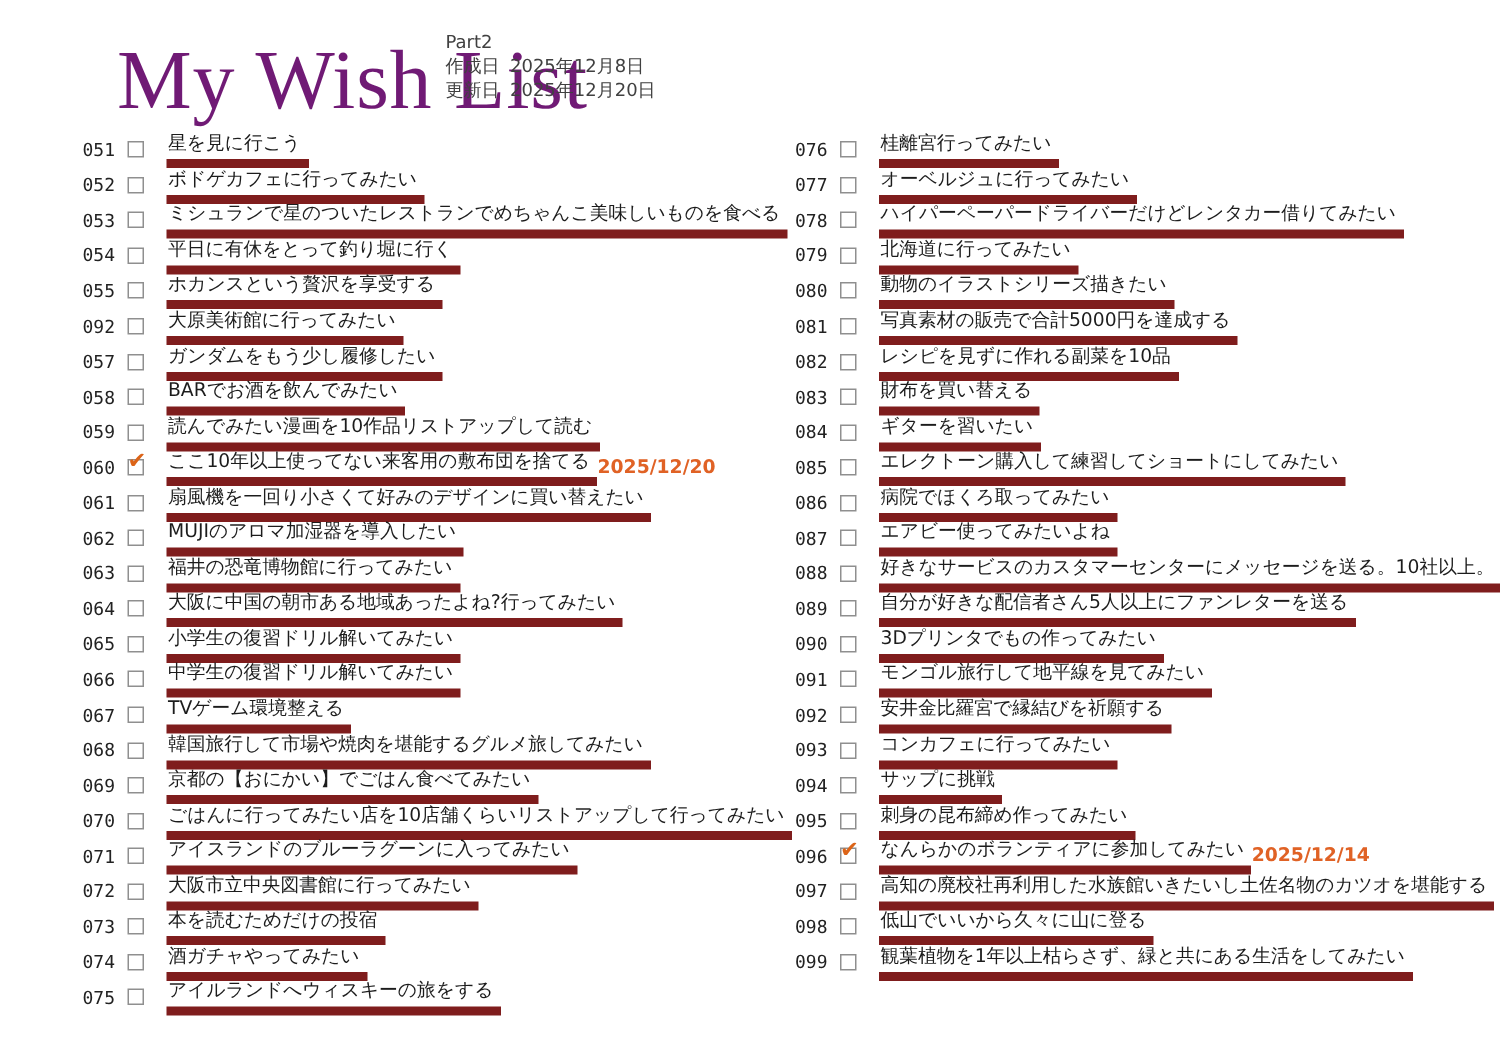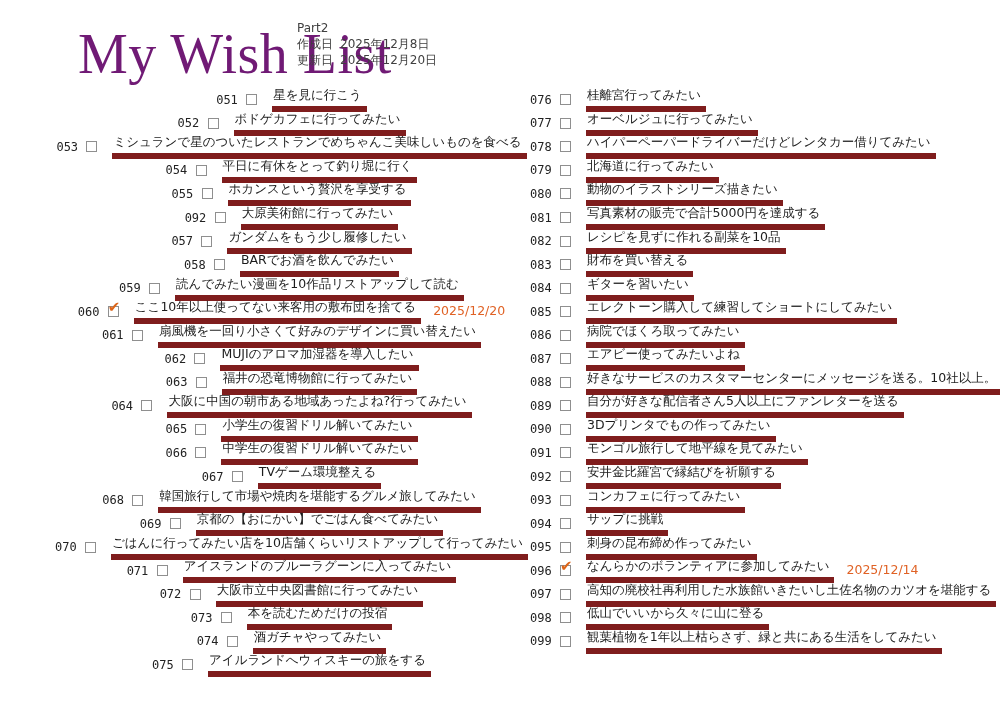--- a/index.html
+++ b/index.html
@@ -20,21 +20,21 @@
     color: #701a75; letter-spacing: 0.5px; white-space: nowrap; margin-left: 23px;
   }
   .meta {
     position: absolute; left: 297px; top: 20px;
     font-size: 12px; line-height: 16px; color: #404040; white-space: nowrap;
   }
   .meta .date-val { margin-left: 7px; }
 
   
   .col { position: absolute; top: 88px; display: flex; flex-direction: column; }
-  .col-left  { left: 55px; align-items: center; }
+  .col-left  { left: 55px; }
   .col-right { left: 530px; }
 
   .row { height: 23.55px; display: flex; align-items: center; white-space: nowrap; }
 
   .num {
     width: 23px; flex-shrink: 0;
     font-family: "DejaVu Sans Mono", monospace;
     font-size: 12px; color: #222222; margin-right: 7px;
   }
   .checkbox {
@@ -47,21 +47,21 @@
     font-size: 15px; font-weight: bold; line-height: 1;
     color: #dc6418; pointer-events: none;
   }
   .item-text {
     font-size: 12.5px; color: #1c1c1c;
     border-bottom: 6px solid #7f1d1d;
     padding: 0 5px 2px 1px;
     cursor: pointer; text-decoration: none;
   }
   .done-date {
-    font-size: 12.5px; color: #e06225; margin-left: 12px; padding-bottom: 2px;
+    font-size: 12.5px; color: #e06225; margin-left: 0; padding-bottom: 2px; font-weight: bold;
   }
 </style>
 </head>
 <body>
 
 <div class="page">
 
   <h1 class="title">My Wish List</h1>
 
   <div class="meta">

